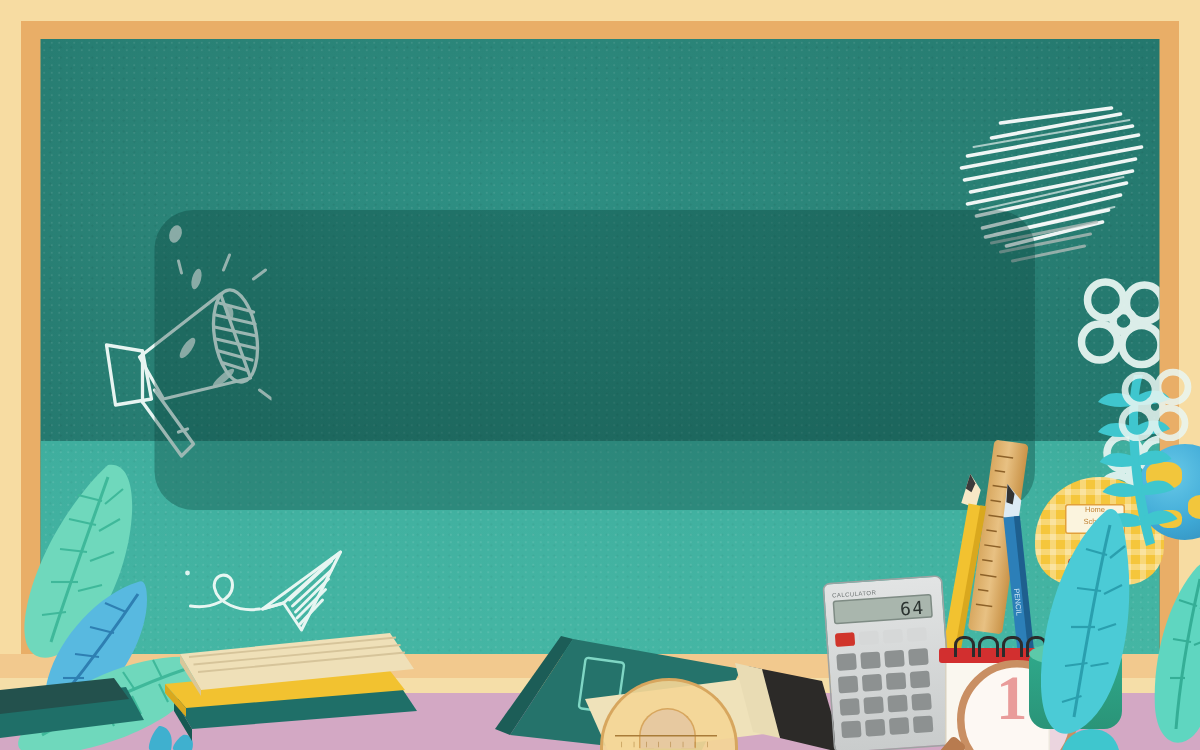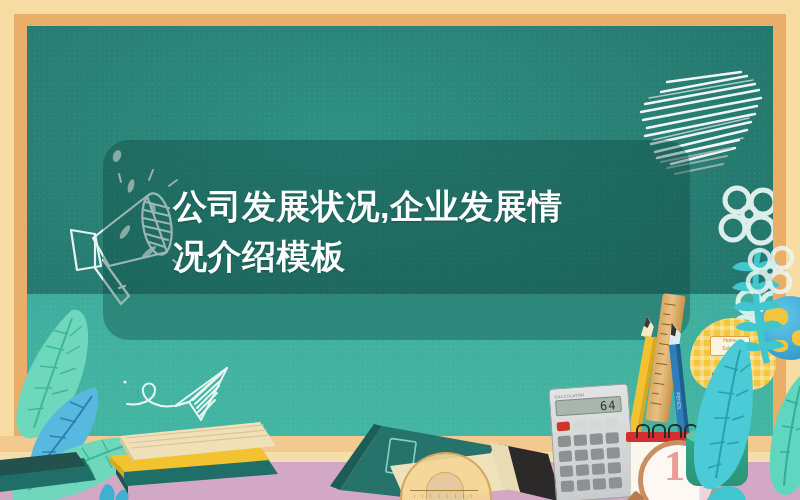--- a/index.html
+++ b/index.html
@@ -388,21 +388,20 @@
         <path d="M75 50 L94 31"></path>
           <path d="M77 54 L92 38"></path>
 
         <path d="M50 44 C36 46 22 40 20 30 C18 20 32 18 32 28 C32 38 18 44 4 42"></path>
       </g>
       <circle cx="2" cy="20" r="1.6" fill="#F0FAF7" opacity=".9"></circle>
     </svg>
 
     <div class="title-panel"></div>
 
-    <div class="title-block">公司发展状况,企业发展情况介绍模板</div>
   </div>
 
   <div class="desk-band"></div>
   <div class="desk-top"></div>
   <div class="desk-mauve"></div>
 
   <svg class="leaf" style="left:-6px; top:294px;" width="190" height="206" viewBox="0 0 190 206">
 
     <g>
       <path d="M78 16 C58 34 32 72 24 110 C18 138 28 150 46 142 C72 130 92 86 94 48 C95 28 90 14 78 16 Z" fill="#6FD8BC"></path>

